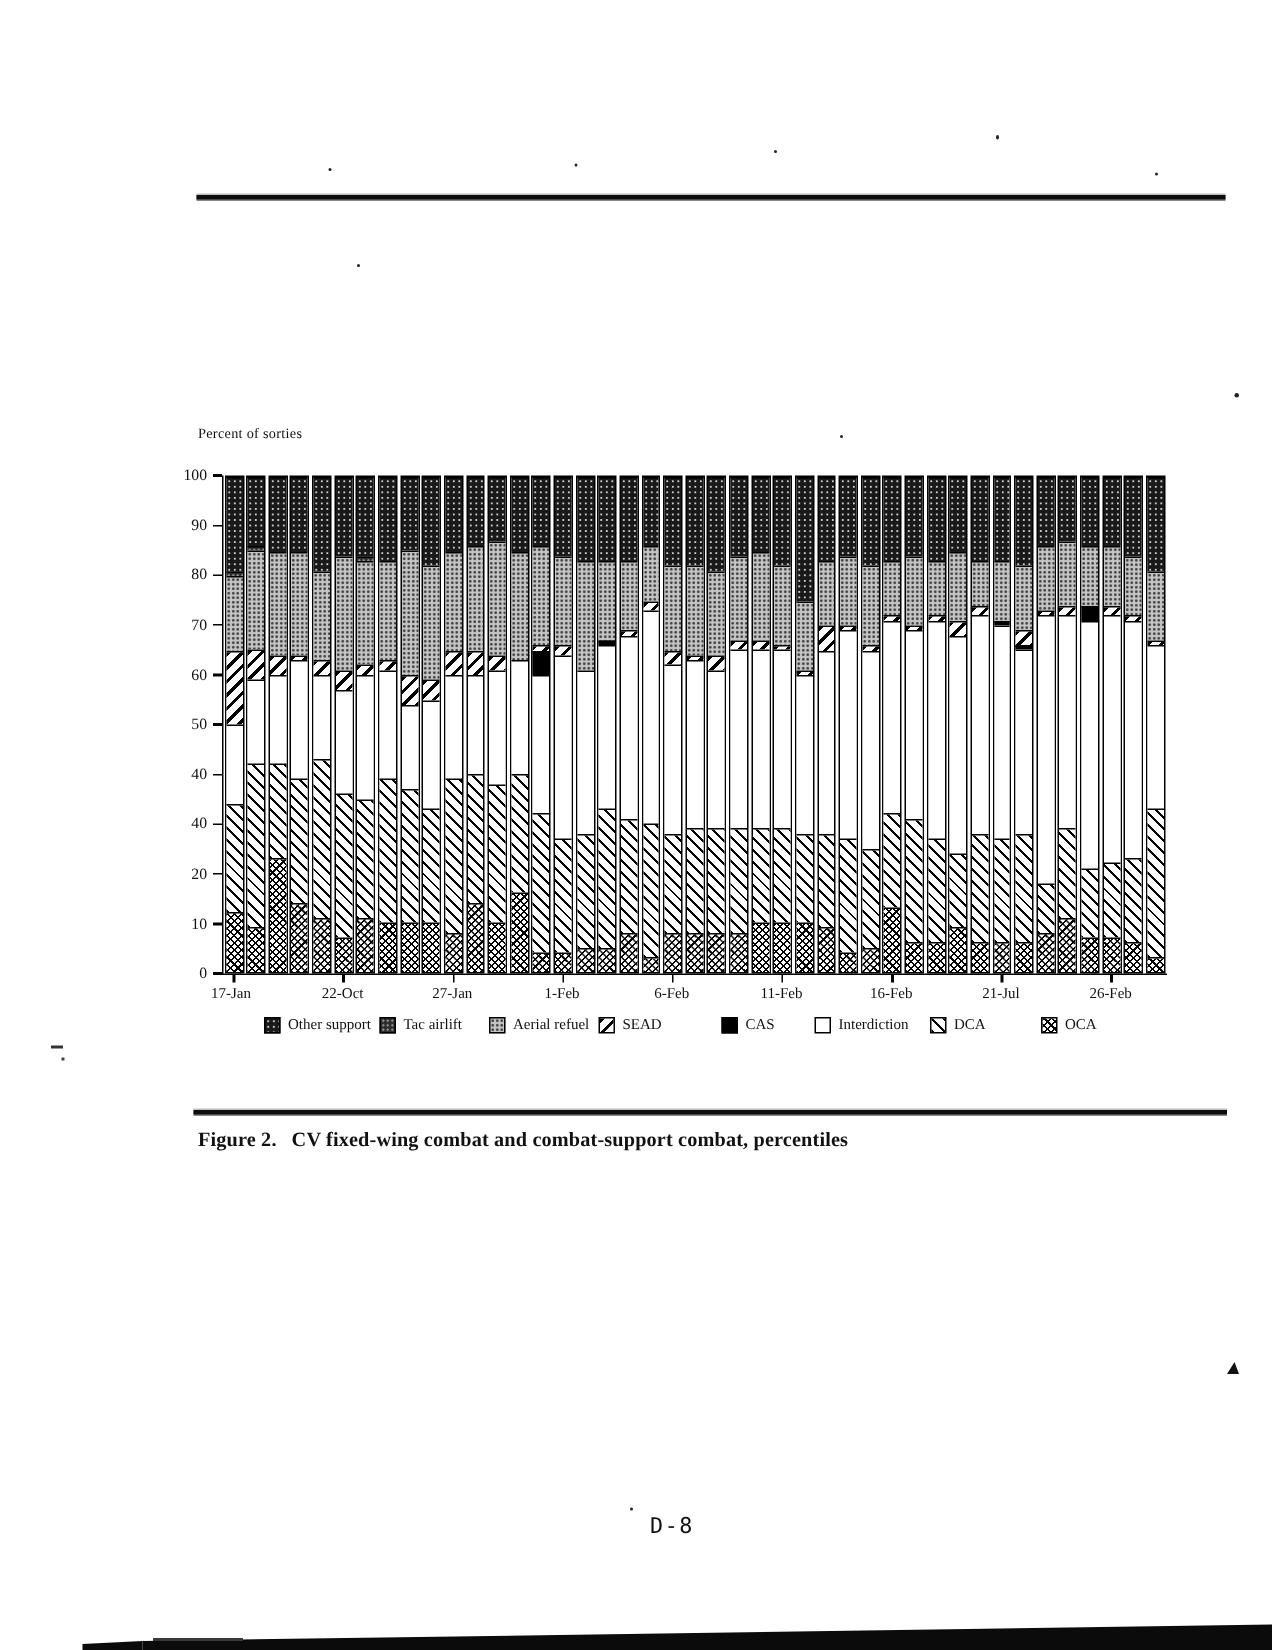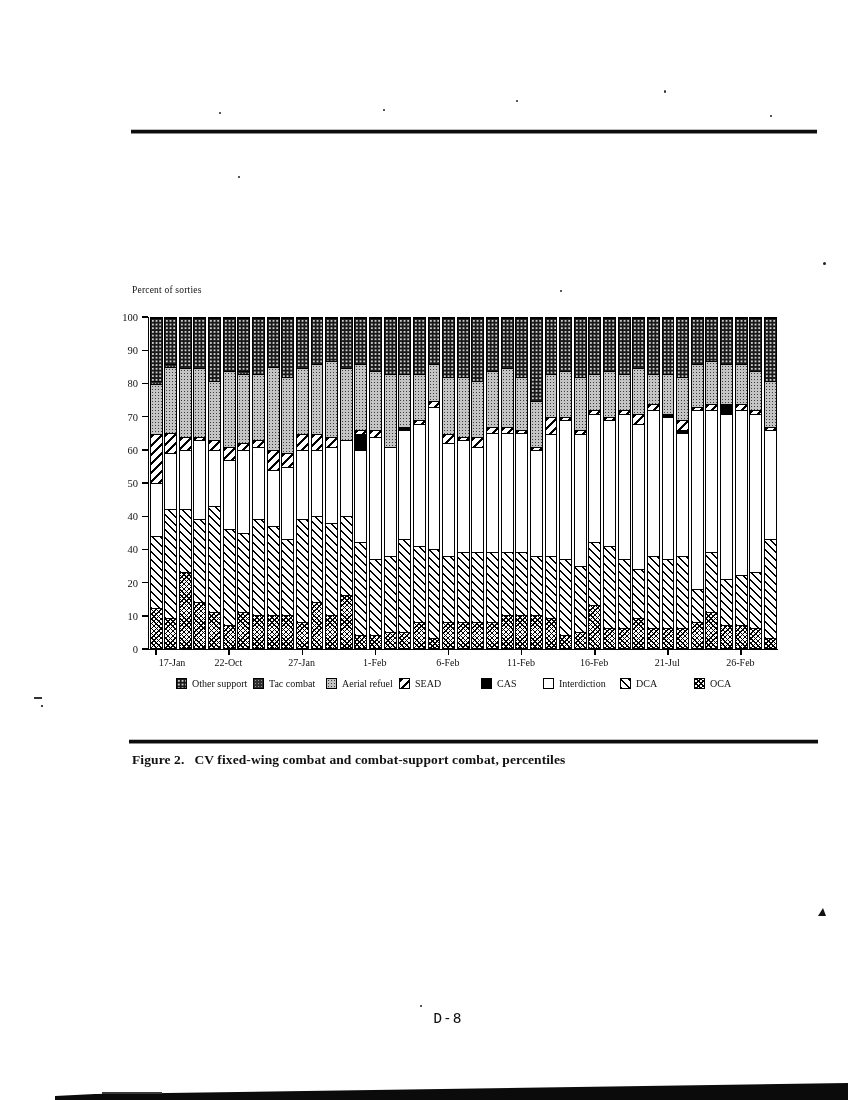--- a/index.html
+++ b/index.html
@@ -432,21 +432,21 @@
         <div class="seg pat-oca" style="height: 9.96px;"></div>
         <div class="seg pat-dca" style="height: 99.6px;"></div>
         <div class="seg pat-int" style="height: 109.56px;"></div>
         <div class="seg pat-sead" style="height: 3.32px;"></div>
         <div class="seg pat-ar" style="height: 46.48px;"></div>
         <div class="seg pat-os" style="height: 63.08px;"></div>
       </div>
     </div>
   <div id="xaxis">
       <div class="xtick" style="left: 7.31395px;"></div>
-      <div class="xlab" style="left: 24px;">17-Jan</div>
+      <div class="xlab" style="left: 6px;">17-Jan</div>
       <div class="xtick" style="left: 80.4535px;"></div>
       <div class="xlab" style="left: 80.4535px;">22-Oct</div>
       <div class="xtick" style="left: 153.593px;"></div>
       <div class="xlab" style="left: 153.593px;">27-Jan</div>
       <div class="xtick" style="left: 226.733px;"></div>
       <div class="xlab" style="left: 226.733px;">1-Feb</div>
       <div class="xtick" style="left: 299.872px;"></div>
       <div class="xlab" style="left: 299.872px;">6-Feb</div>
       <div class="xtick" style="left: 373.012px;"></div>
       <div class="xlab" style="left: 373.012px;">11-Feb</div>
@@ -458,21 +458,21 @@
       <div class="xlab" style="left: 592.43px;">26-Feb</div>
     </div>
 
   <div id="legend">
       <div class="legend-item">
         <div class="sw pat-os"></div>
         <span>Other support</span>
       </div>
       <div class="legend-item">
         <div class="sw pat-ta"></div>
-        <span>Tac combat</span>
+        <span>Tac airlift</span>
       </div>
       <div class="legend-item">
         <div class="sw pat-ar"></div>
         <span>Aerial refuel</span>
       </div>
       <div class="legend-item">
         <div class="sw pat-sead"></div>
         <span>SEAD</span>
       </div>
       <div class="legend-item">

